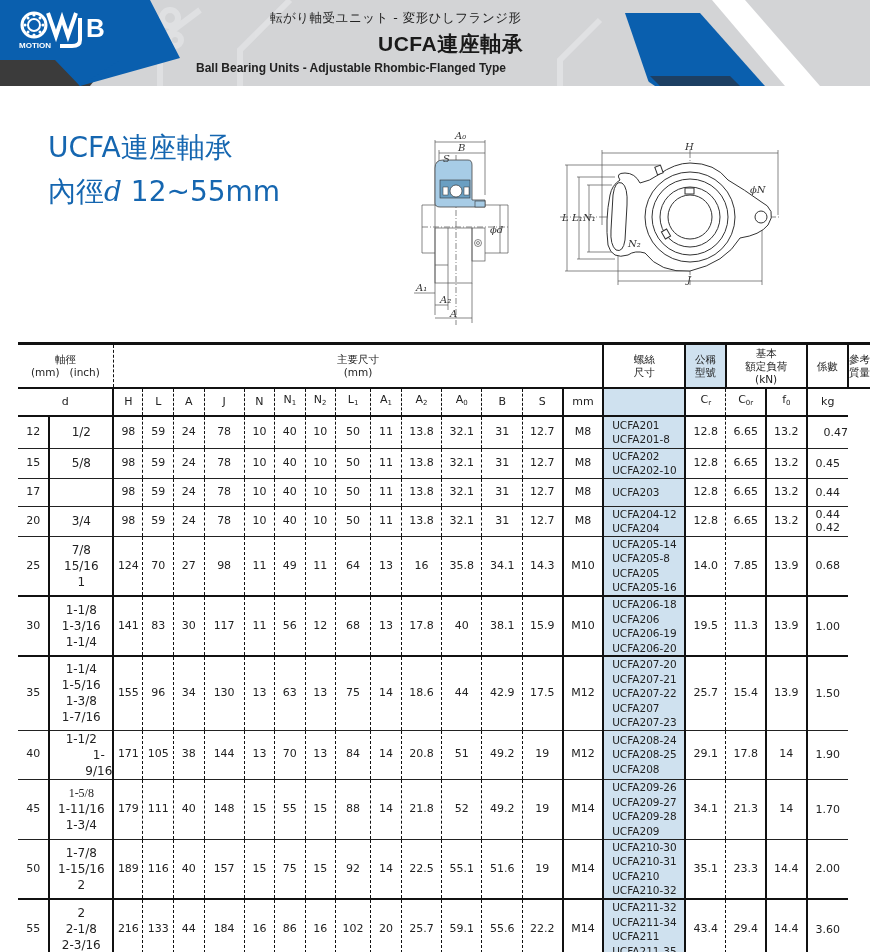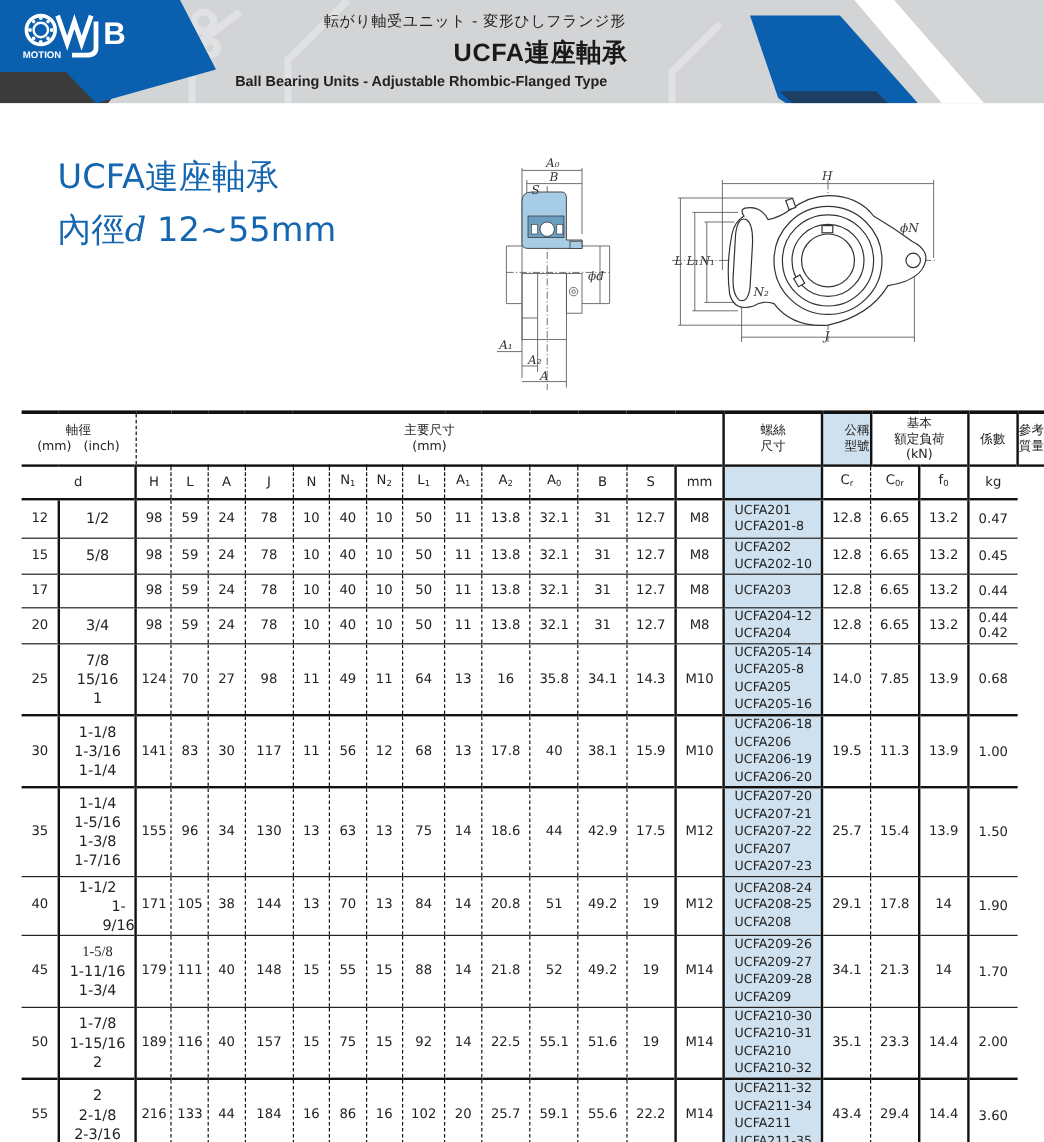--- a/index.html
+++ b/index.html
@@ -13,21 +13,21 @@
   .ptitle{position:absolute;left:48px;top:126px;color:#1566b0;font-size:28px;line-height:44px;font-family:"DejaVu Sans",sans-serif;font-weight:500;}
   .ptitle .it{font-family:"DejaVu Serif",serif;font-style:italic;}
   .drawing{position:absolute;}
   table{position:absolute;left:18px;top:342px;border-collapse:collapse;table-layout:fixed;font-size:11px;}
   td,th{text-align:center;vertical-align:middle;padding:0;font-weight:normal;line-height:14.5px;border-left:1.5px dashed #111;}
   td.first,th.first{border-left:none;}
   td.solid,th.solid{border-left:2px solid #111;}
   tr.hdr1 th{height:42px;font-size:10.5px;line-height:13px;}
   tr.hdr2 th{height:26px;}
   .model{background:#cfe1ef;text-align:left;padding-left:8px;font-size:10.5px;line-height:14.5px;}
-  th.model{text-align:right;padding-left:0;}
+  th.model{text-align:center;padding-left:0;}
   .thin td{border-top:1px solid #222;}
   .thick td{border-top:2.5px solid #111;}
   .inch{font-size:12px;}
   .topline{border-top:3px solid #111;}
   .bottomline td{border-bottom:3px solid #111;}
   sub{font-size:7px;vertical-align:-2px;}
 </style>
 </head>
 <body>
 
@@ -254,21 +254,21 @@
         <td>12.7</td>
         <td class="solid">M8</td>
         <td class="model solid">
           <div>UCFA201</div>
           <div>UCFA201-8</div>
         </td>
         <td class="solid">12.8</td>
         <td>6.65</td>
         <td class="solid">13.2</td>
         <td class="solid">
-          <div style="line-height: 13px;">0.47</div>
+          <div style="line-height: 13px; text-align: right;">0.47</div>
         </td>
       </tr>
       <tr class="thin" style="height: 30px;">
         <td class="first">15</td>
         <td class="solid inch">
           <div style="line-height: 16px;">5/8</div>
         </td>
         <td class="solid">98</td>
         <td>59</td>
         <td>24</td>

